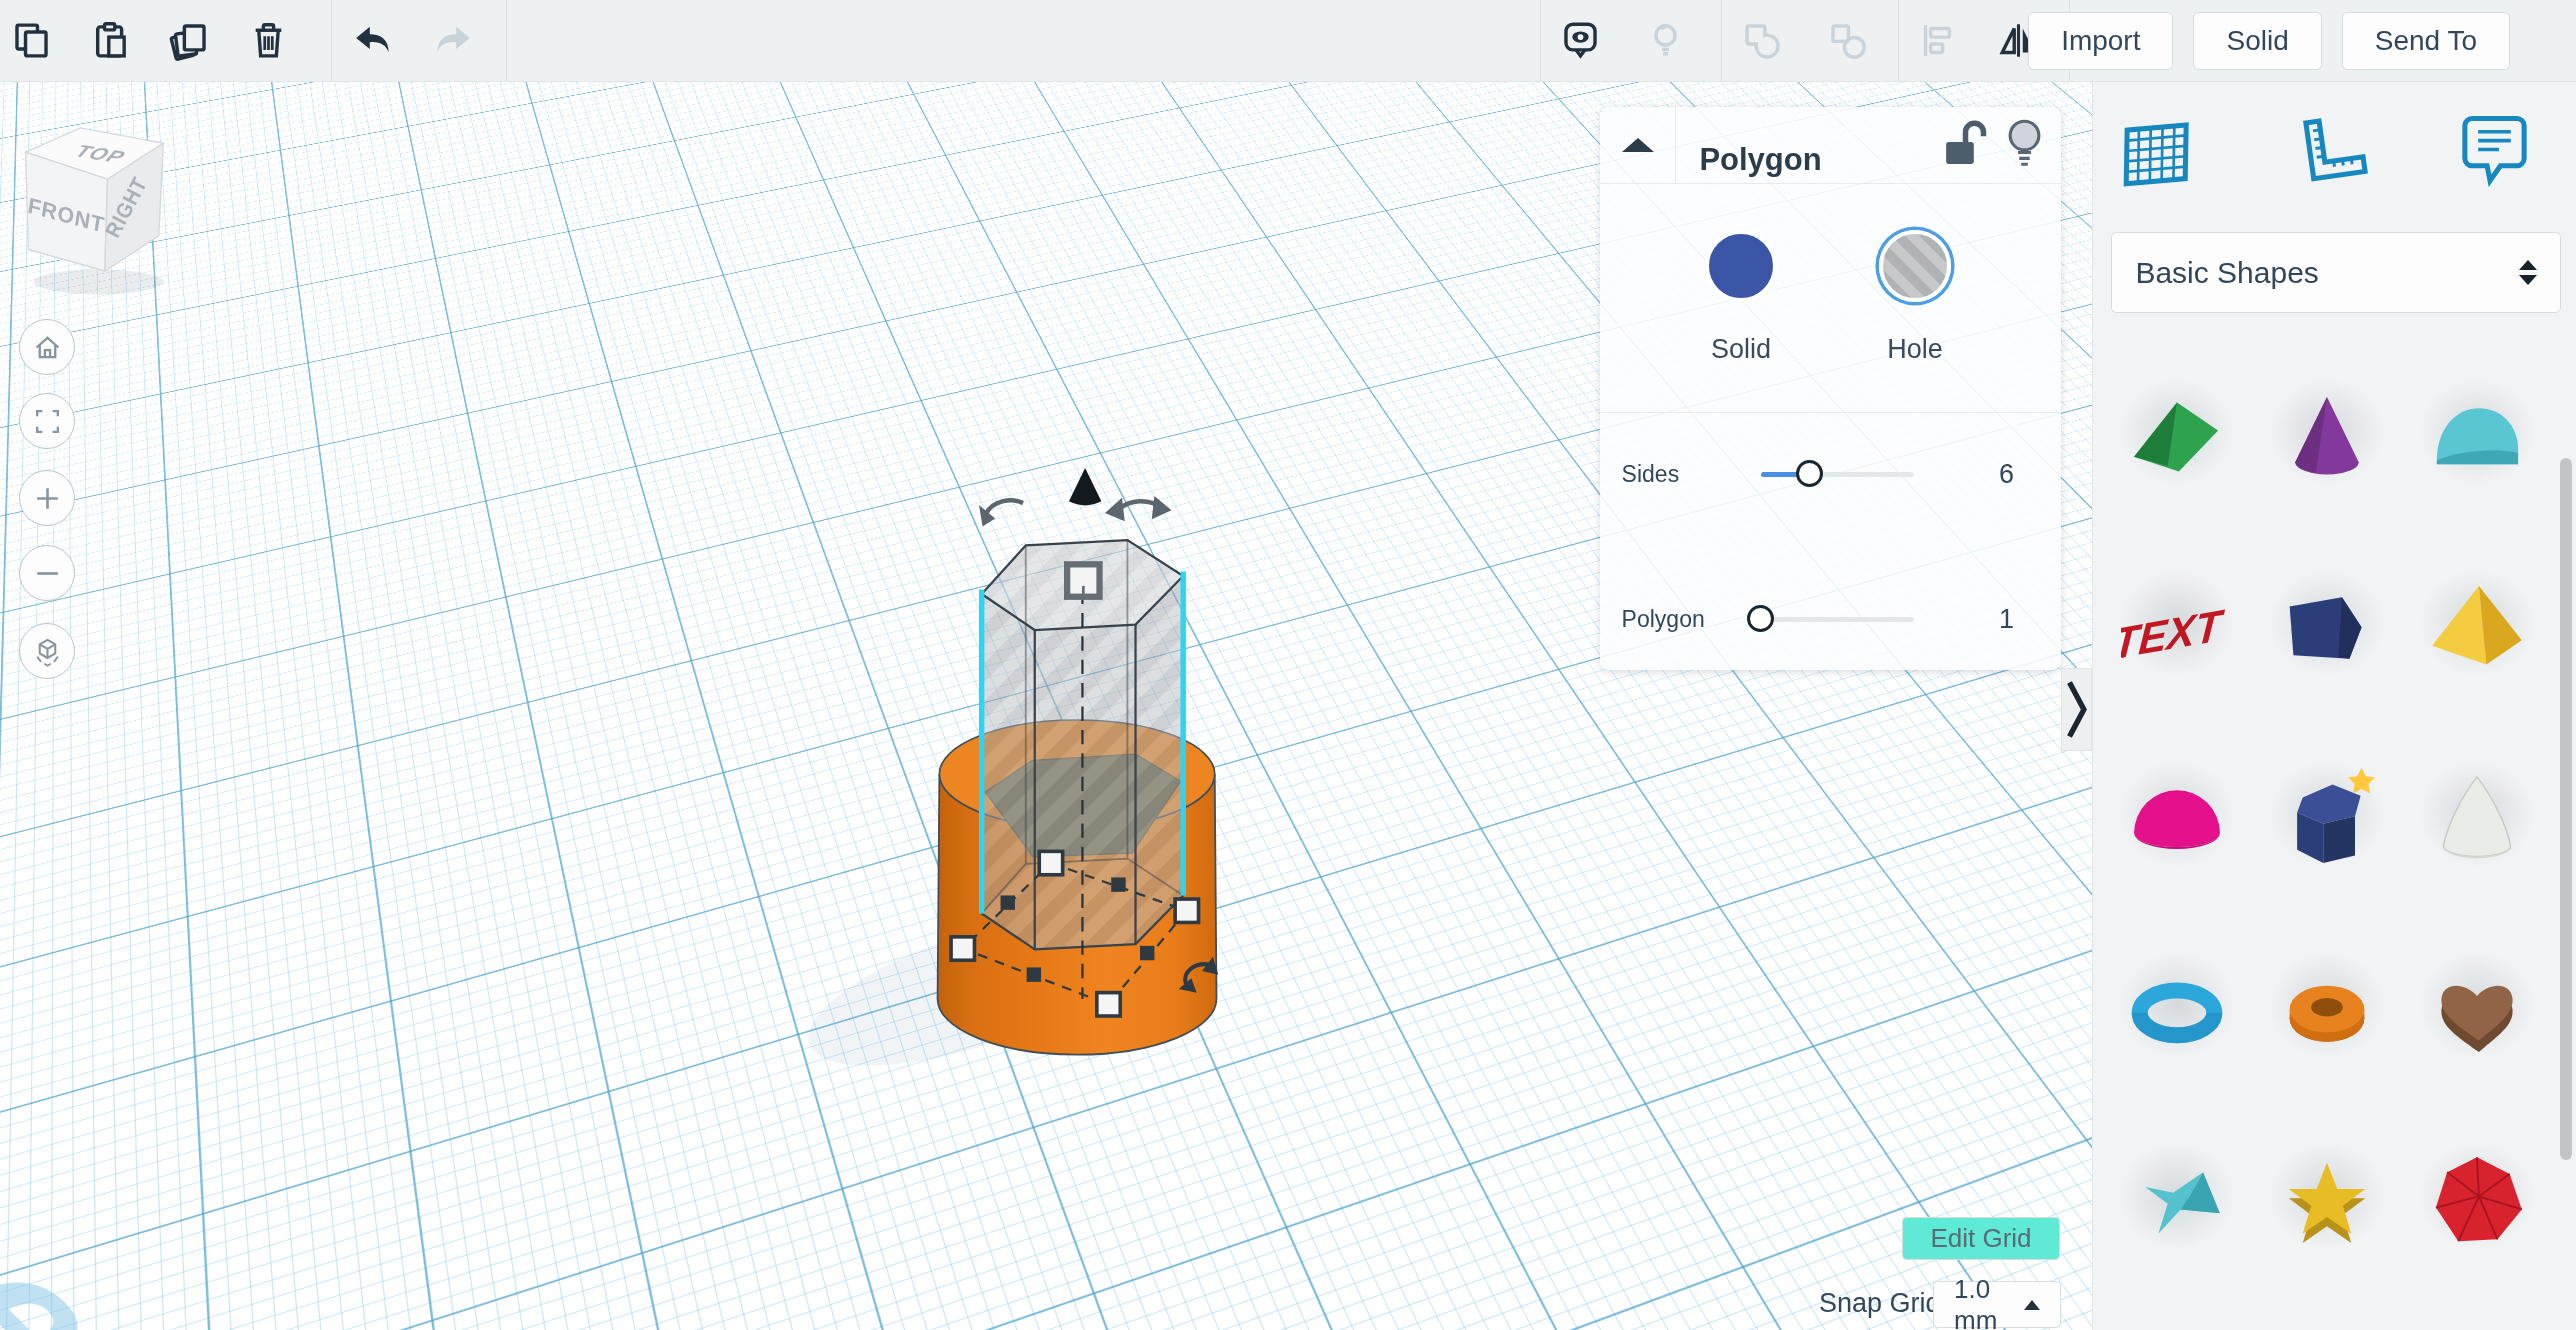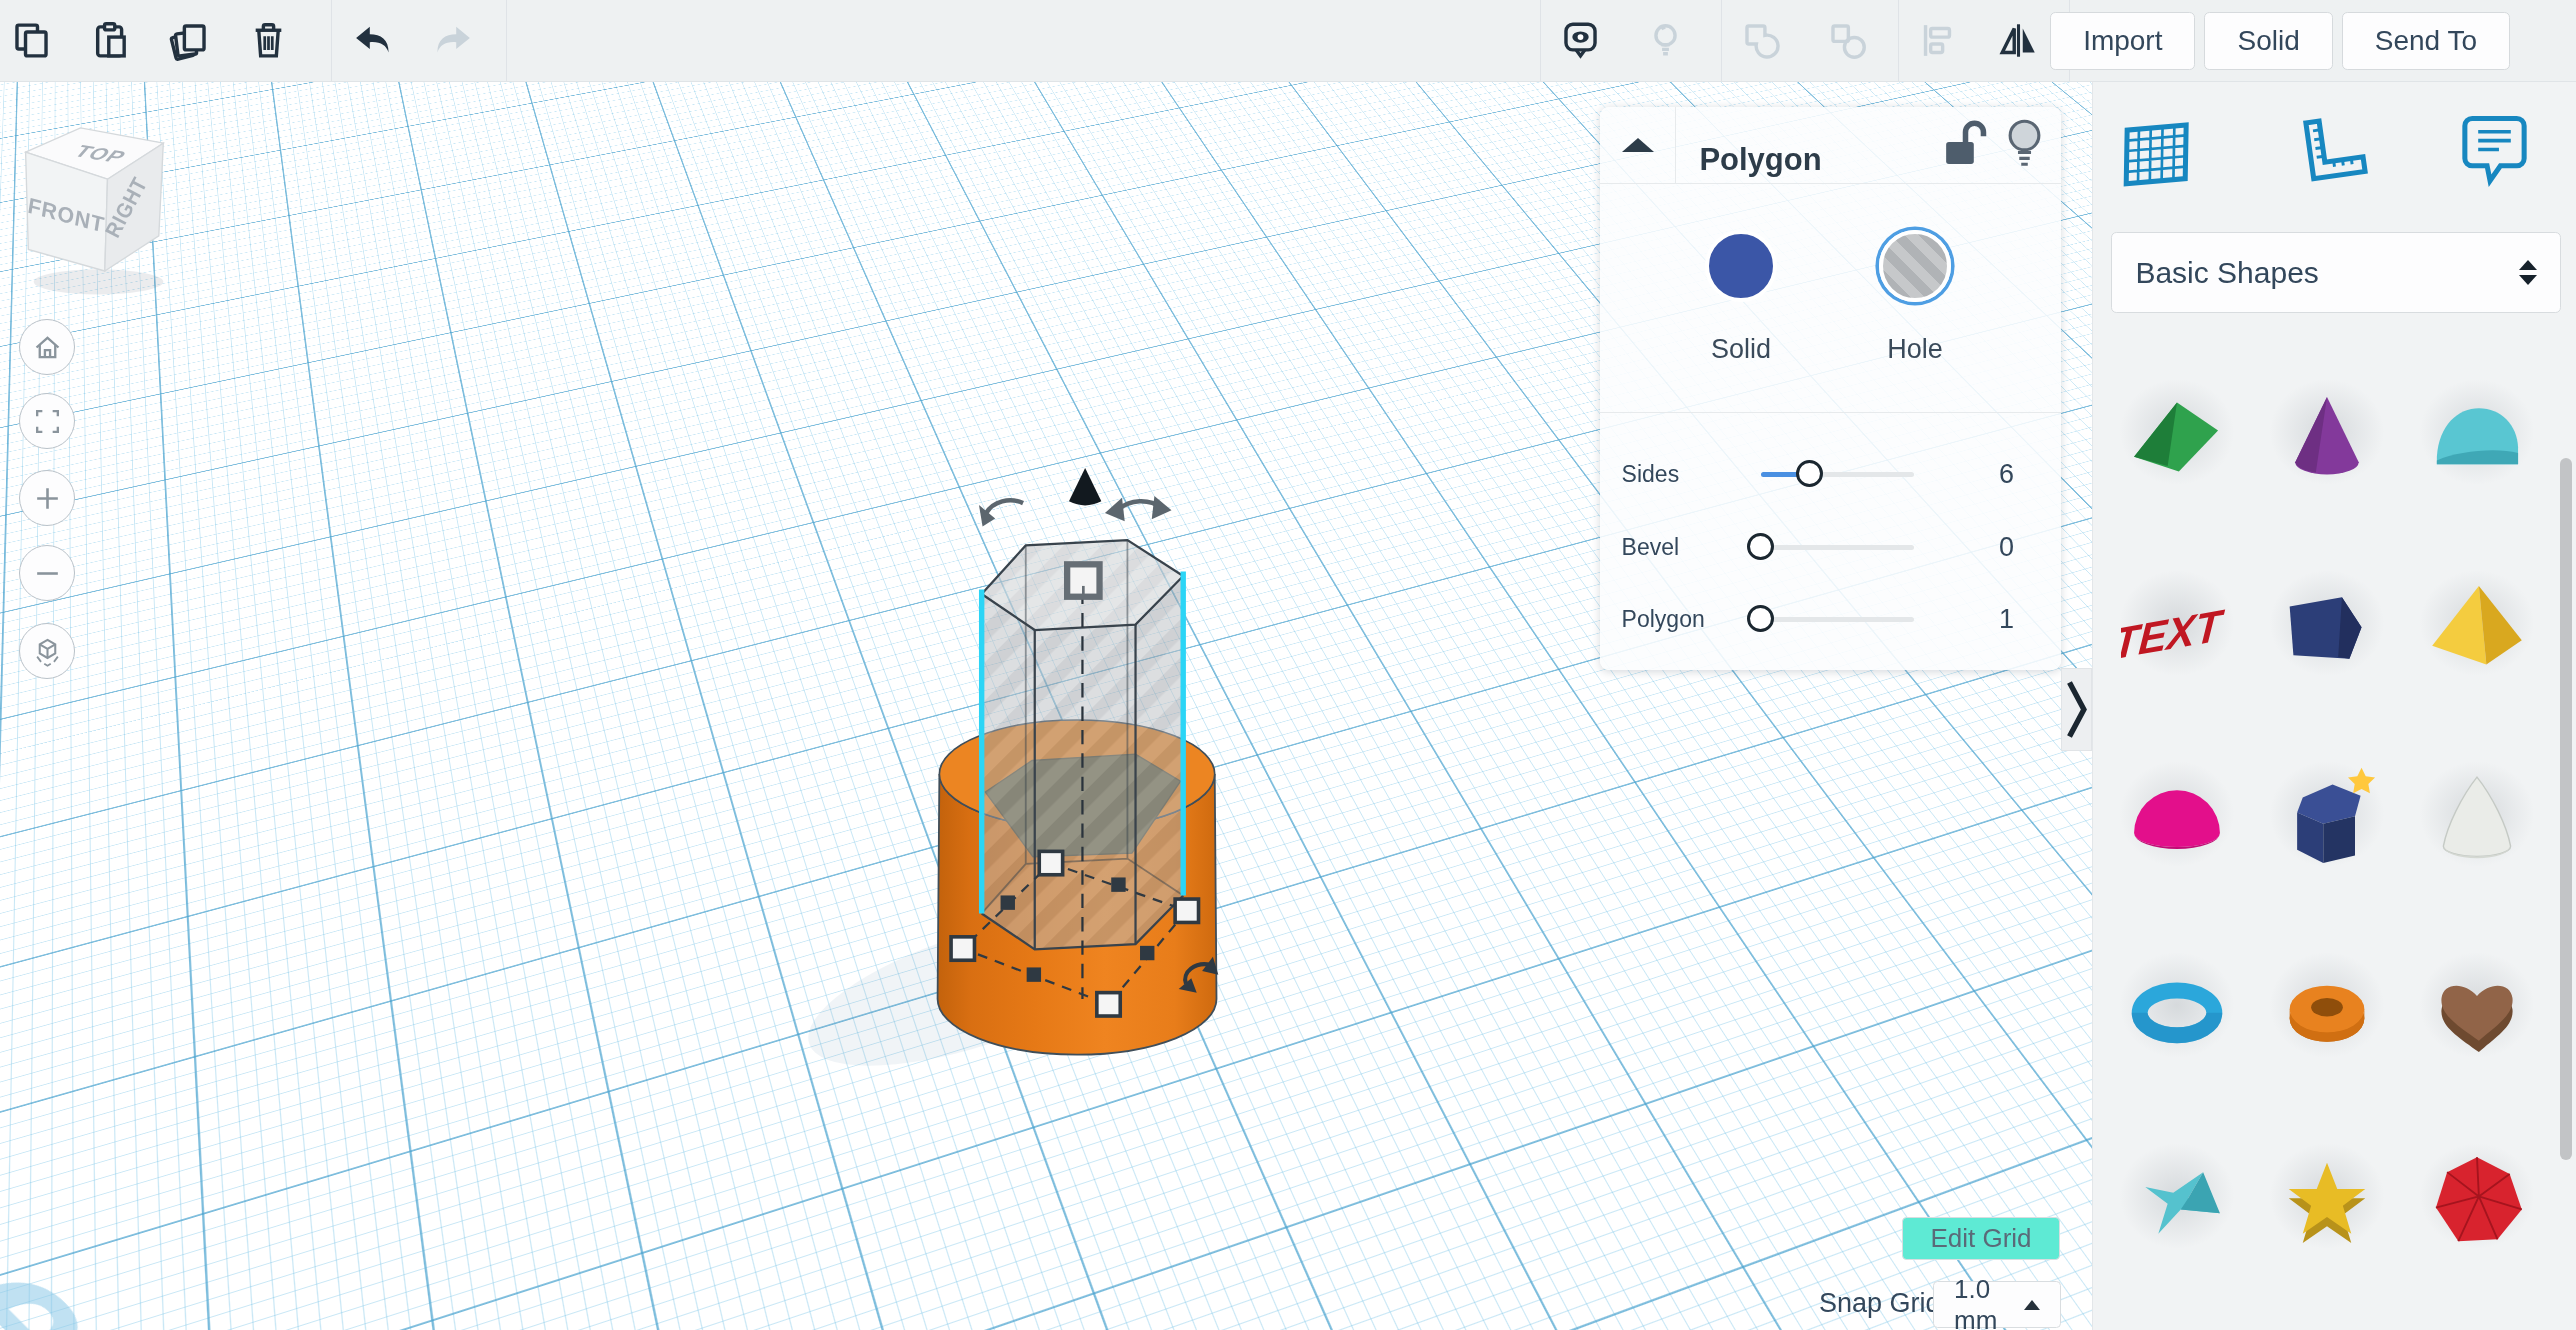--- a/index.html
+++ b/index.html
@@ -6,21 +6,21 @@
   html,body { width:2576px; height:1331px; overflow:hidden;
     font-family:"Liberation Sans", sans-serif; background:#fafbfc; color:#33475B; }
 
   
   #toolbar { position:absolute; left:0; top:0; width:2576px; height:82px;
     background:#eef1f2; border-bottom:0.9px solid #e0e4e7; z-index:40; }
   .tgroup { position:absolute; top:0; height:81px; display:flex; align-items:center; }
   .ticon { width:45px; height:45px; display:flex; align-items:center; justify-content:center; cursor:pointer; }
   .ticon svg { width:41px; height:41px; }
   .tsep { width:0.9px; height:81px; background:#dfe3e7; }
-  #tbuttons { position:absolute; right:66px; top:11.7px; display:flex; gap:9px; }
+  #tbuttons { position:absolute; right:66px; top:11.7px; display:flex; gap:20px; }
   .tbtn { height:58px; padding:0 32px; background:#fdfdfe; border:0.9px solid #d6dadd;
     border-radius:5.4px; font-size:28px; color:#33475B; display:flex; align-items:center; cursor:pointer; }
 
   
   #canvas { position:absolute; left:0; top:82px; width:2092px; height:1249px;
     overflow:hidden; background:#fafbfc; perspective:2519px; perspective-origin:60% 16%; }
   #plane { position:absolute; left:50%; top:50%; width:6298px; height:5039px;
     margin-left:-3149px; margin-top:-2519px; background-color:#ffffff;
     background-image:
       repeating-linear-gradient(90deg, rgba(74,162,206,0.65) 0 1.8px, transparent 1.8px 180px),
@@ -393,28 +393,20 @@
   <div class="panel-div"></div>
 
   <div class="srow r0">
     <span class="slabel">Sides</span>
     <div class="strack">
       <div class="sfill"></div>
       <div class="sknob"></div>
     </div>
     <span class="sval">6</span>
   </div>
-  <div class="srow r1">
-    <span class="slabel">Bevel</span>
-    <div class="strack">
-      <div class="sfill"></div>
-      <div class="sknob"></div>
-    </div>
-    <span class="sval">0</span>
-  </div>
   <div class="srow r2">
     <span class="slabel">Polygon</span>
     <div class="strack">
       <div class="sfill"></div>
       <div class="sknob"></div>
     </div>
     <span class="sval">1</span>
   </div>
 </div>
 

